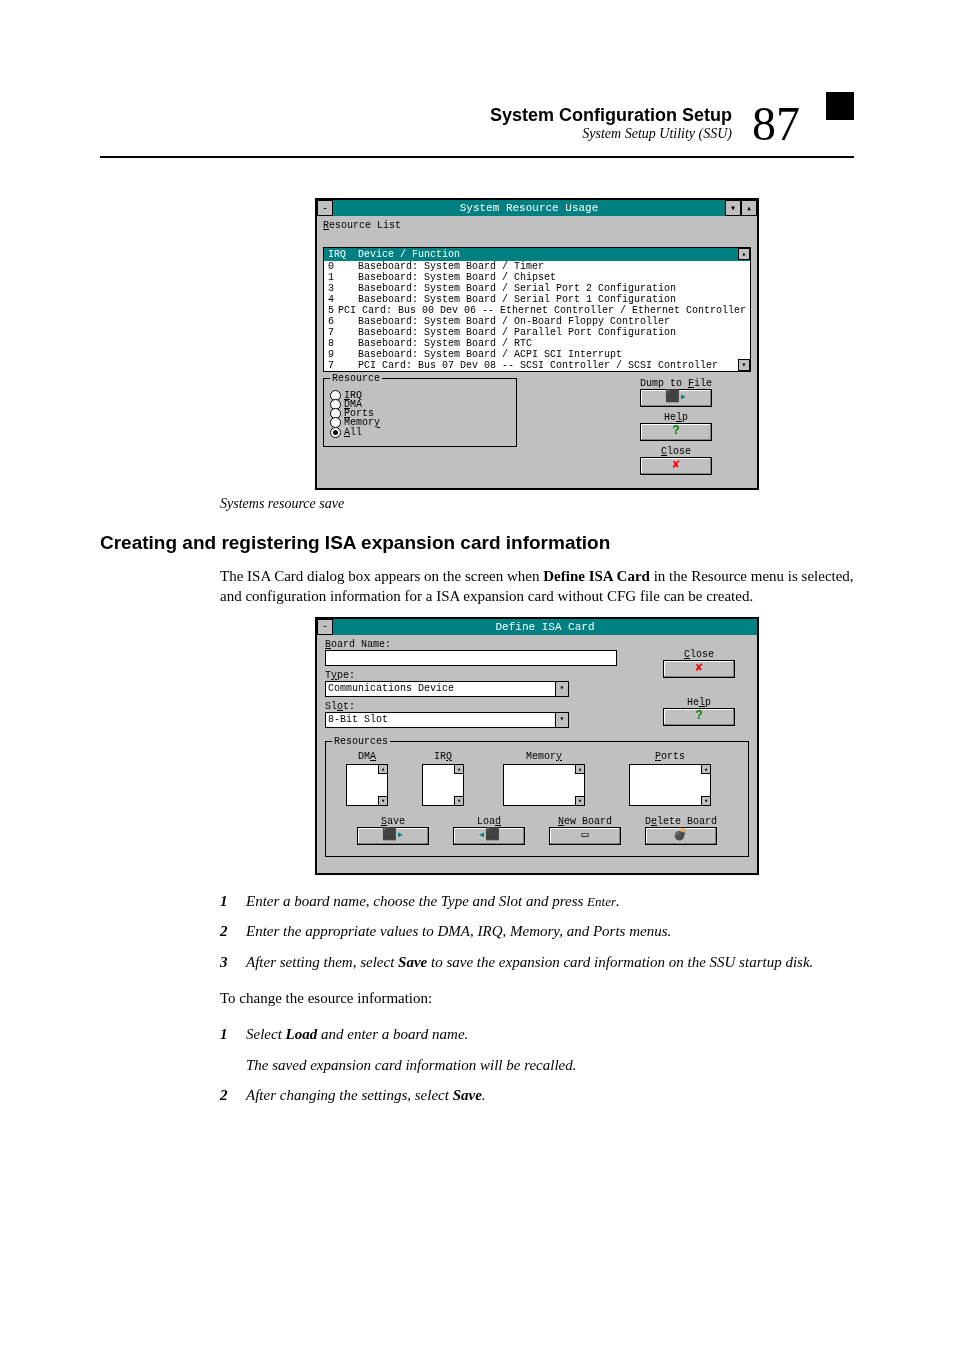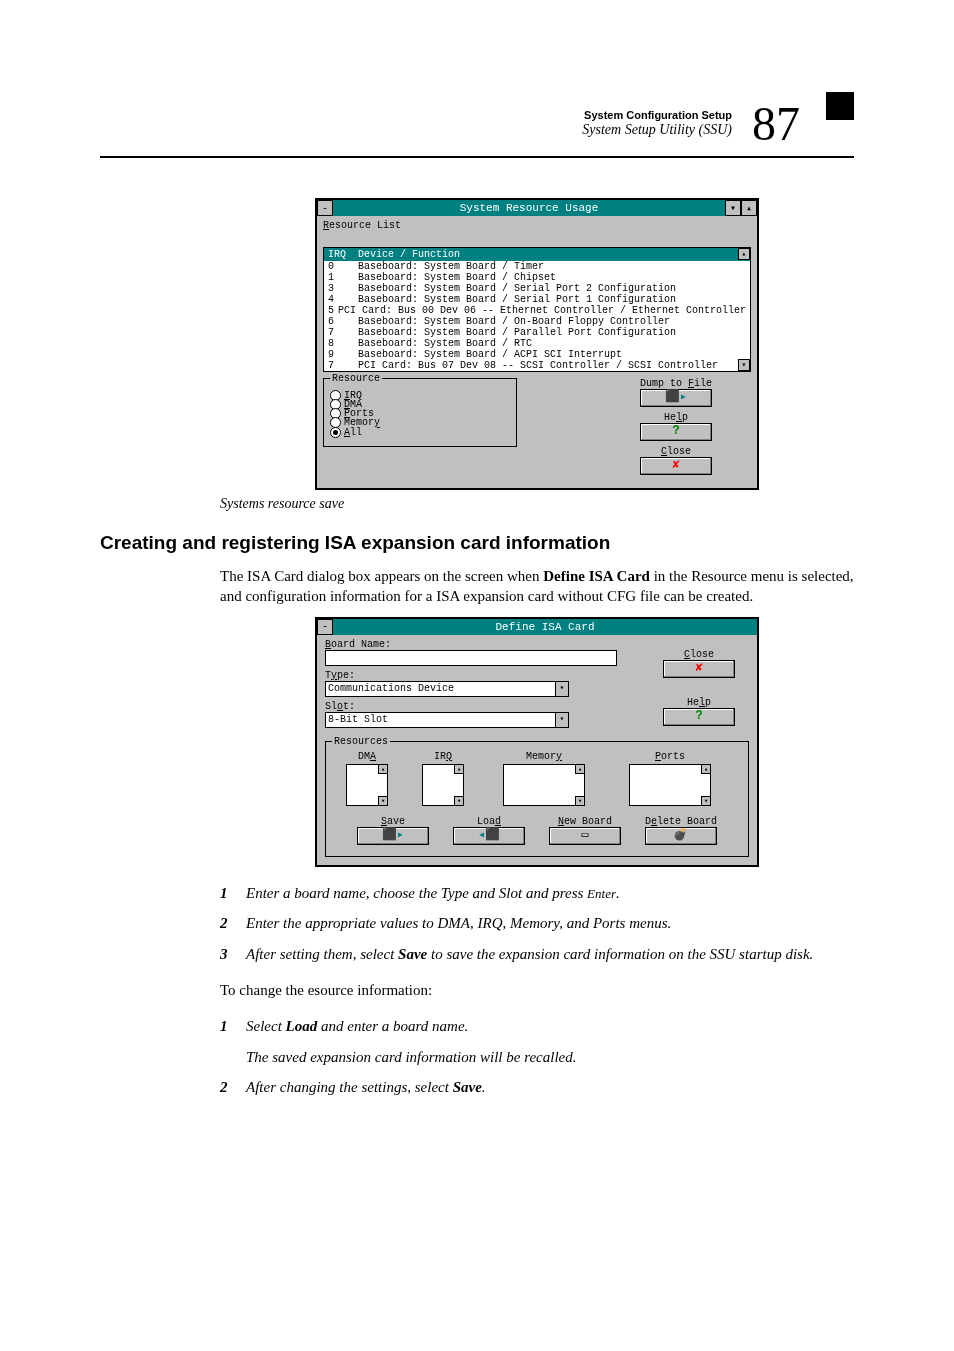--- a/index.html
+++ b/index.html
@@ -23,21 +23,21 @@
     margin-bottom: 40px;
   }
   .header-text {
     text-align: right;
     font-size: 14px;
     line-height: 1.2;
   }
   .header-title {
     font-family: Arial, sans-serif;
     font-weight: bold;
-    font-size: 11px;
+    font-size: 18px;
   }
   .header-sub {
     font-style: italic;
     font-size: 14px;
   }
   .page-num {
     font-family: "Times New Roman", serif;
     font-size: 48px;
     font-weight: normal;
     line-height: 1;
@@ -201,21 +201,21 @@
     font-size: 19px;
     margin: 10px 0 12px -120px;
   }
   .body-text {
     font-size: 15px;
     line-height: 1.35;
     margin-bottom: 10px;
   }
   .bold { font-weight: bold; }
   .dlg2-body {
-    padding: 4px 8px 8px 8px;
+    padding: 4px 8px 16px 8px;
   }
   .input-box {
     border:1px solid #000;
     background:#fff;
     height:14px;
     font-size:10px;
   }
   .dropdown {
     border:1px solid #000;
     background:#fff;

